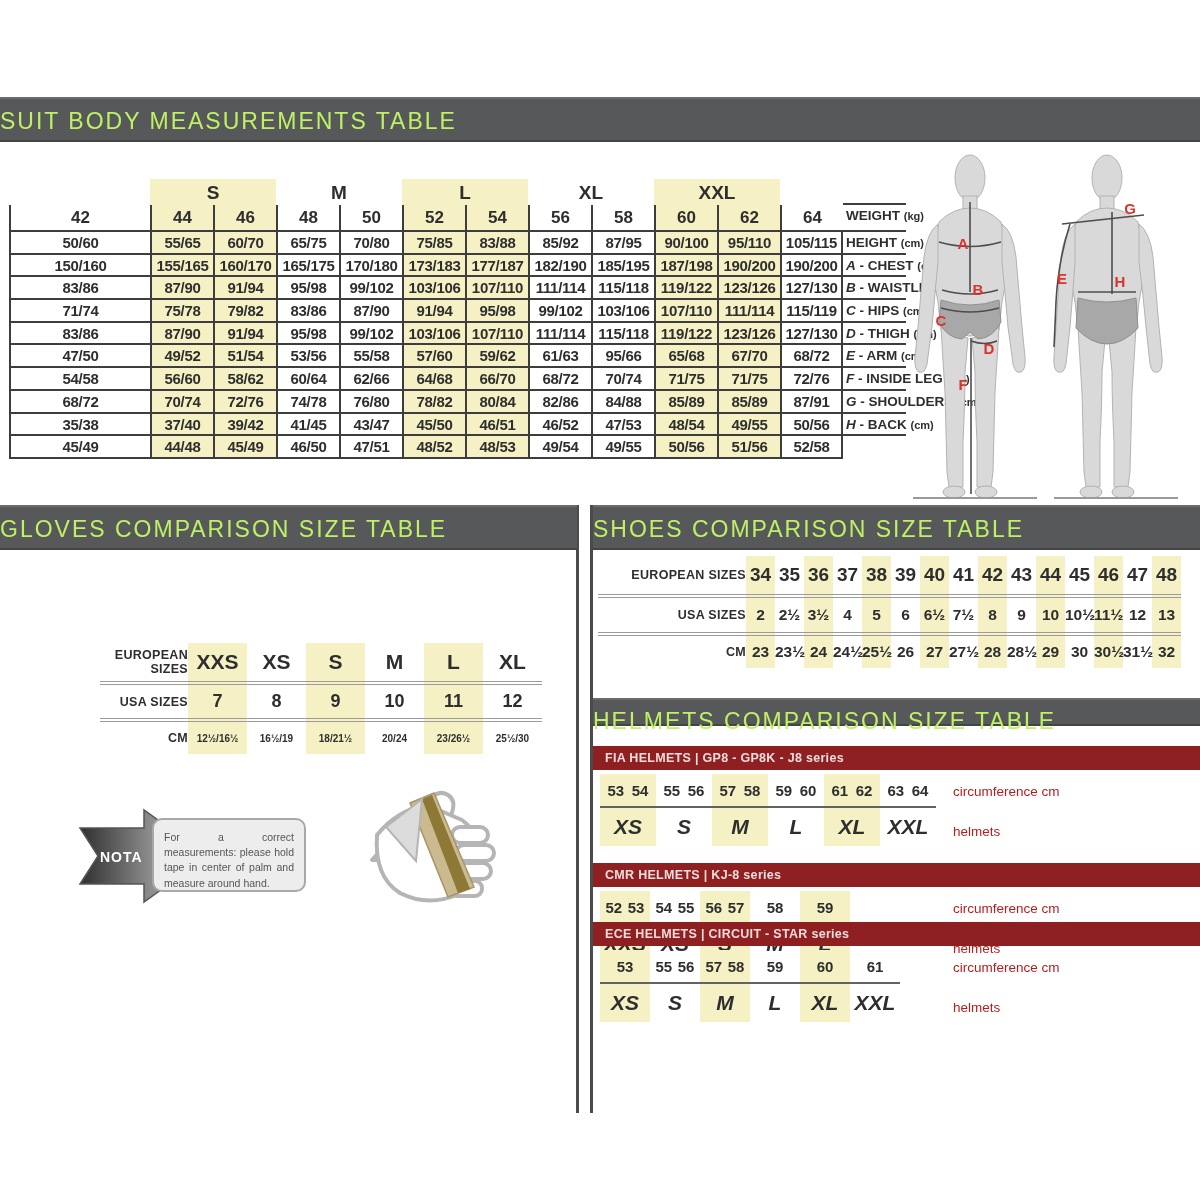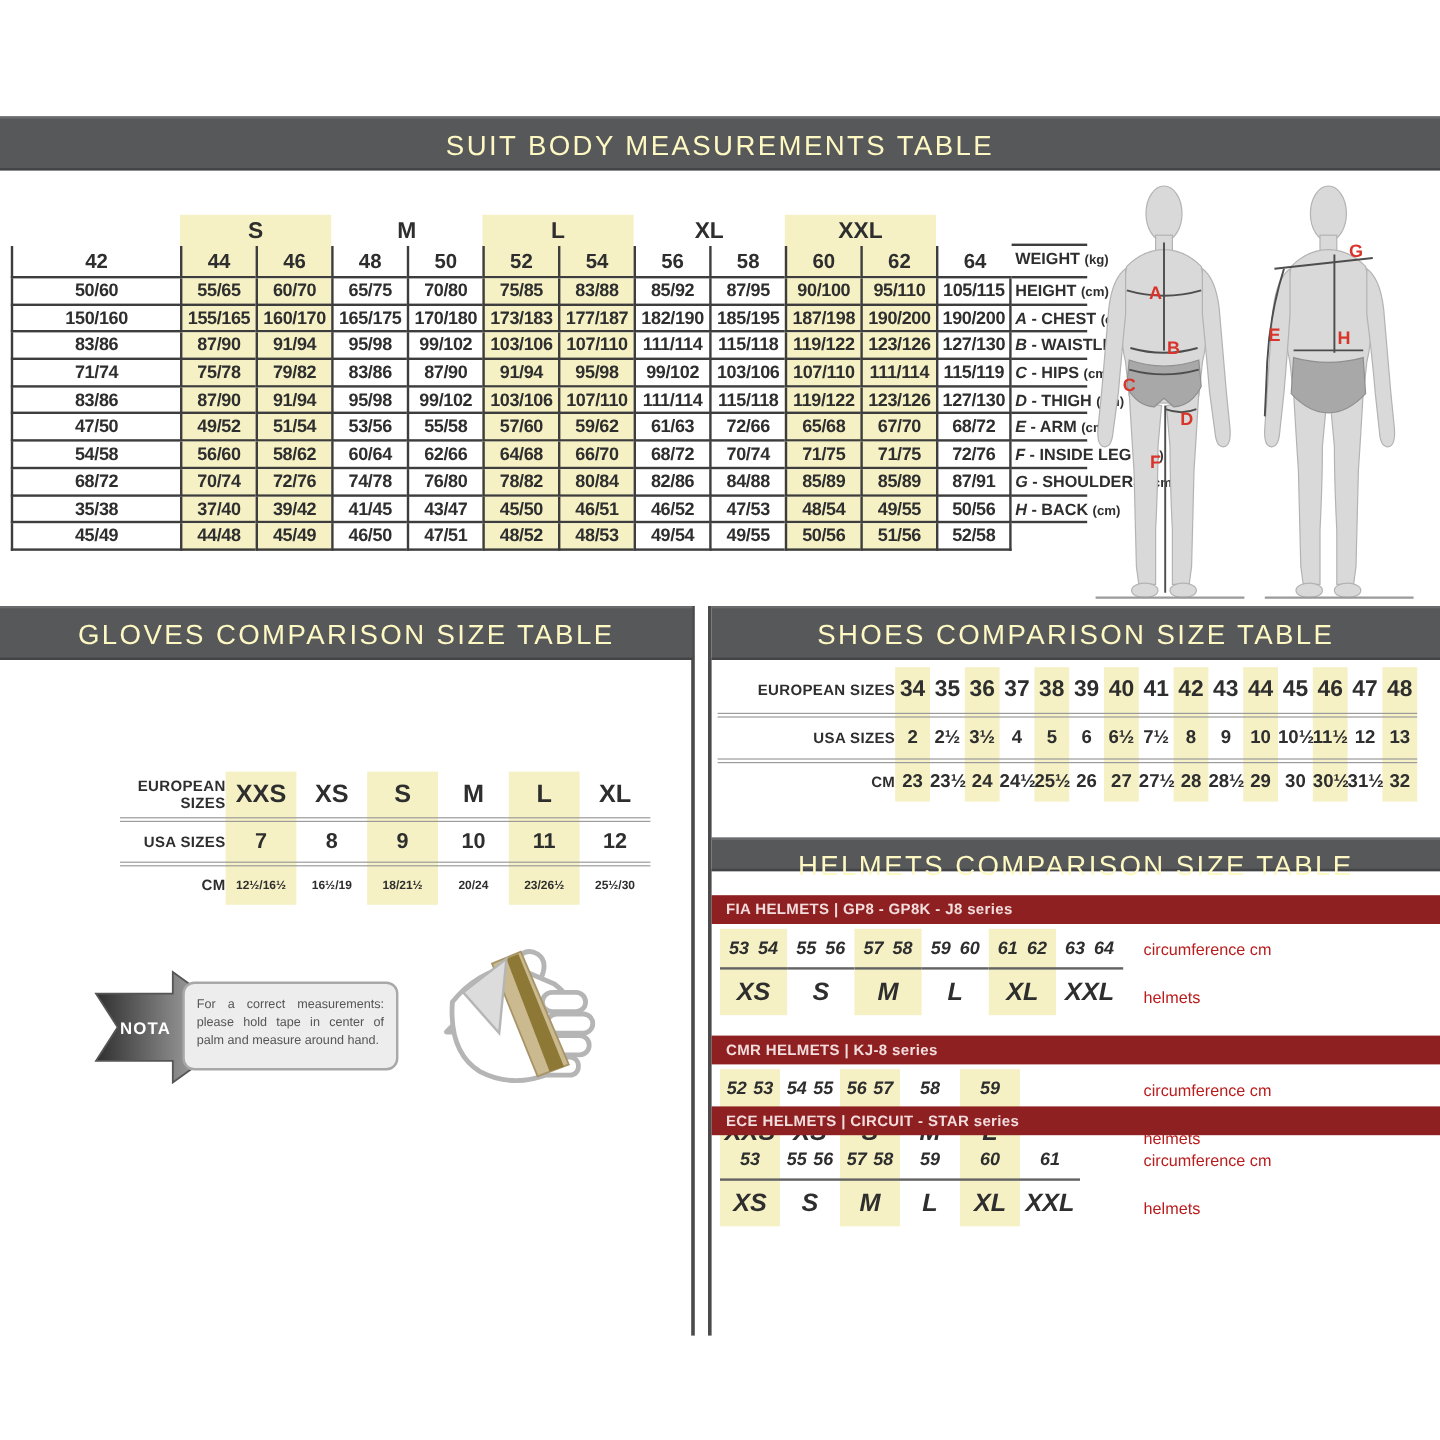--- a/index.html
+++ b/index.html
@@ -1,18 +1,18 @@
 <!DOCTYPE html>
 <html><head>
 <meta charset="utf-8">
 <style>
   html,body{margin:0;padding:0;}
   body{width:1200px;height:1200px;position:relative;overflow:hidden;background:#ffffff;
        font-family:"Liberation Sans",sans-serif;color:#2e2e2e;}
-  .bar{position:absolute;background:#57585a;color:#fef9c3;text-align:center;
+  .bar{position:absolute;background:#57585a;color:#bef264;text-align:left;
        font-size:23px;letter-spacing:2px;height:45px;line-height:45px;font-weight:400;
        border-top:2px solid #6a6b6d;border-bottom:2px solid #434446;box-sizing:border-box;}
   
   #suit-grid{position:absolute;left:9px;top:179px;display:grid;
              grid-template-columns:141px repeat(12,63px);
              grid-template-rows:26px 27px repeat(10,22.7px);font-weight:bold;}
   .sg-cell{text-align:center;font-size:19px;line-height:28px;}
   .size-spacer{border-bottom:2px solid #3d3d3d;}
   .size-cell{text-align:center;font-size:17px;line-height:26px;
              border-left:2px solid #3d3d3d;border-bottom:2px solid #3d3d3d;}
@@ -36,33 +36,33 @@
   .strip-row.dbl{border-bottom:4px double #9b9b9b;}
   .strip-label{text-align:right;font-weight:bold;font-size:12.5px;letter-spacing:.3px;}
   .strip-cell{text-align:center;font-weight:bold;}
   #gloves-table .r0{font-size:21px;font-weight:600;}
   #gloves-table .r1{font-size:18px;}
   #gloves-table .r2{font-size:10px;}
   #shoes-table .r0{font-size:19px;}
   #shoes-table .r1{font-size:15.5px;}
   #shoes-table .r2{font-size:15.5px;}
   
-  #note-box{position:absolute;left:152px;top:818px;width:180px;height:74px;box-sizing:border-box;
+  #note-box{position:absolute;left:152px;top:818px;width:154px;height:74px;box-sizing:border-box;
             border:2px solid #a8a8a8;border-radius:10px;background:#ededed;color:#555;
             font-size:10.5px;padding:10px 10px;text-align:justify;line-height:1.45;}
   
   .helmet-block{position:absolute;left:593px;width:607px;}
   .hb0{top:746px}.hb1{top:863px}.hb2{top:922px}
   .helmet-band{height:24px;background:#8e2022;color:#f2dcdc;font-size:12.5px;font-weight:bold;
                line-height:24px;padding-left:12px;letter-spacing:.3px;}
   .hgroups{display:flex;margin-left:7px;margin-top:4px;width:max-content;}
   .hgroup{width:56px;text-align:center;}
   .hgroups.small .hgroup{width:50px;}
   .hnums{height:32px;display:flex;justify-content:space-evenly;align-items:center;
-         font-weight:bold;font-size:15px;border-bottom:2px solid #636363;font-style:italic;}
+         font-weight:bold;font-size:15px;border-bottom:2px solid #636363;}
   .hsize{height:38px;line-height:38px;font-style:italic;font-weight:bold;font-size:21px;}
   .hlabel{position:absolute;left:360px;font-size:13.5px;color:#b91c1c;}
   .hlabel.circ{top:38px}.hlabel.helm{top:78px}
 </style>
 </head>
 <body>
 
 <div class="bar" style="left:0;top:97px;width:1200px;">SUIT BODY MEASUREMENTS TABLE</div>
 
 <div id="suit-grid">
@@ -153,21 +153,21 @@
     <div class="val-cell lastcol">127/130</div>
     <div class="row-label"><span class="letter">D</span> - THIGH <span class="unit">(cm)</span></div>
     <div class="val-cell">47/50</div>
     <div class="val-cell hl">49/52</div>
     <div class="val-cell hl">51/54</div>
     <div class="val-cell">53/56</div>
     <div class="val-cell">55/58</div>
     <div class="val-cell hl">57/60</div>
     <div class="val-cell hl">59/62</div>
     <div class="val-cell">61/63</div>
-    <div class="val-cell">72/66</div>
+    <div class="val-cell">95/66</div>
     <div class="val-cell hl">65/68</div>
     <div class="val-cell hl">67/70</div>
     <div class="val-cell lastcol">68/72</div>
     <div class="row-label"><span class="letter">E</span> - ARM <span class="unit">(cm)</span></div>
     <div class="val-cell">54/58</div>
     <div class="val-cell hl">56/60</div>
     <div class="val-cell hl">58/62</div>
     <div class="val-cell">60/64</div>
     <div class="val-cell">62/66</div>
     <div class="val-cell hl">64/68</div>

